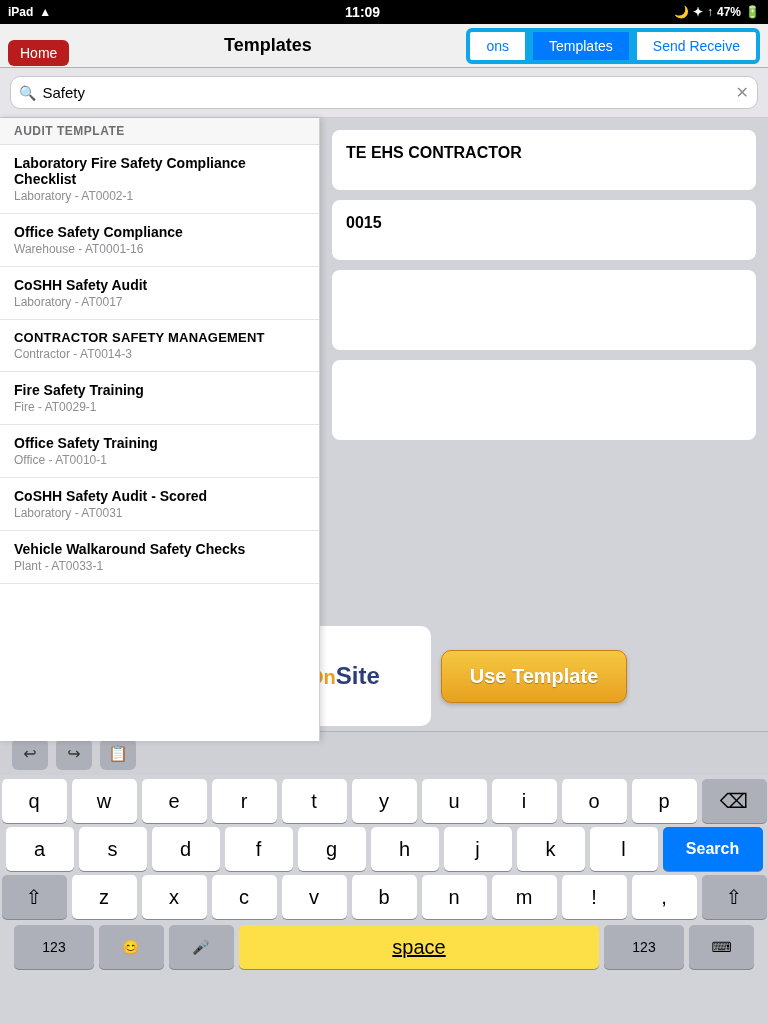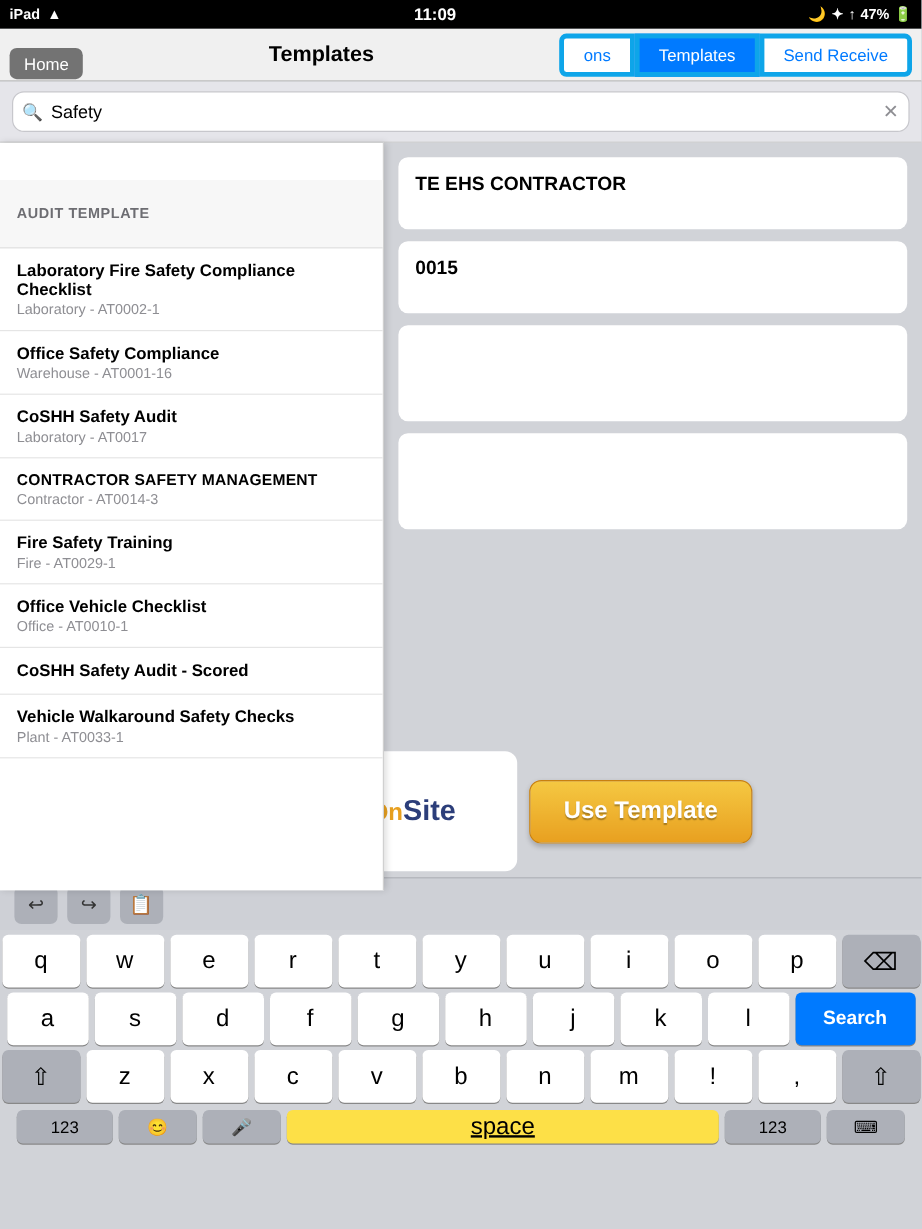--- a/index.html
+++ b/index.html
@@ -31,21 +31,21 @@
     .nav-bar {
       height: 44px;
       background: #f0f0f0;
       border-bottom: 1px solid #b0b0b0;
       display: flex;
       align-items: center;
       padding: 0 8px;
       gap: 8px;
     }
     .home-button {
-      background: #737373;
+      background: #b91c1c;
       color: #fff;
       border: none;
       border-radius: 6px;
       padding: 5px 12px;
       font-size: 14px;
       font-weight: 500;
       cursor: pointer;
       margin-top: 14px;
     }
     .nav-title {
@@ -123,28 +123,27 @@
       border-right: 1px solid #d0d0d0;
       overflow-y: auto;
       z-index: 10;
       position: absolute;
       top: 0;
       left: 0;
       bottom: 0;
       box-shadow: 2px 0 6px rgba(0,0,0,0.15);
     }
     .section-header {
-      padding: 21px 14px;
+      padding: 6px 14px;
       font-size: 12px;
       font-weight: 600;
       color: #6d6d72;
       background: #f7f7f7;
       border-bottom: 1px solid #e0e0e0;
       letter-spacing: 0.5px;
-      margin-top: 31px;
     }
     .list-item {
       padding: 10px 14px;
       border-bottom: 1px solid #e5e5e5;
       cursor: pointer;
     }
     .list-item-title {
       font-size: 14px;
       font-weight: 600;
       color: #000;
@@ -297,21 +296,21 @@
     .bottom-key-row {
       display: flex;
       justify-content: center;
       gap: 5px;
       margin-top: 2px;
     }
     .bottom-key {
       background: #adb0b8;
       border: none;
       border-radius: 5px;
-      height: 28px;
+      height: 44px;
       font-size: 14px;
       color: #000;
       cursor: pointer;
       box-shadow: 0 1px 0 #888;
       display: flex;
       align-items: center;
       justify-content: center;
     }
     .bk-123 { width: 80px; }
     .bk-emoji { width: 65px; }
@@ -375,25 +374,26 @@
     </div>
     <div class="list-item">
       <div class="list-item-title uppercase">CONTRACTOR SAFETY MANAGEMENT</div>
       <div class="list-item-subtitle">Contractor - AT0014-3</div>
     </div>
     <div class="list-item">
       <div class="list-item-title">Fire Safety Training</div>
       <div class="list-item-subtitle">Fire - AT0029-1</div>
     </div>
     <div class="list-item">
-      <div class="list-item-title">Office Vehicle Checklist</div>
+      <div class="list-item-title">Office Safety Training</div>
       <div class="list-item-subtitle">Office - AT0010-1</div>
     </div>
     <div class="list-item">
       <div class="list-item-title">CoSHH Safety Audit - Scored</div>
+      <div class="list-item-subtitle">Laboratory - AT0031</div>
     </div>
     <div class="list-item">
       <div class="list-item-title">Vehicle Walkaround Safety Checks</div>
       <div class="list-item-subtitle">Plant - AT0033-1</div>
     </div>
   </div>
 
   <div class="right-panel">
     <div class="content-card">
       <span class="content-card-text">TE EHS CONTRACTOR</span>

